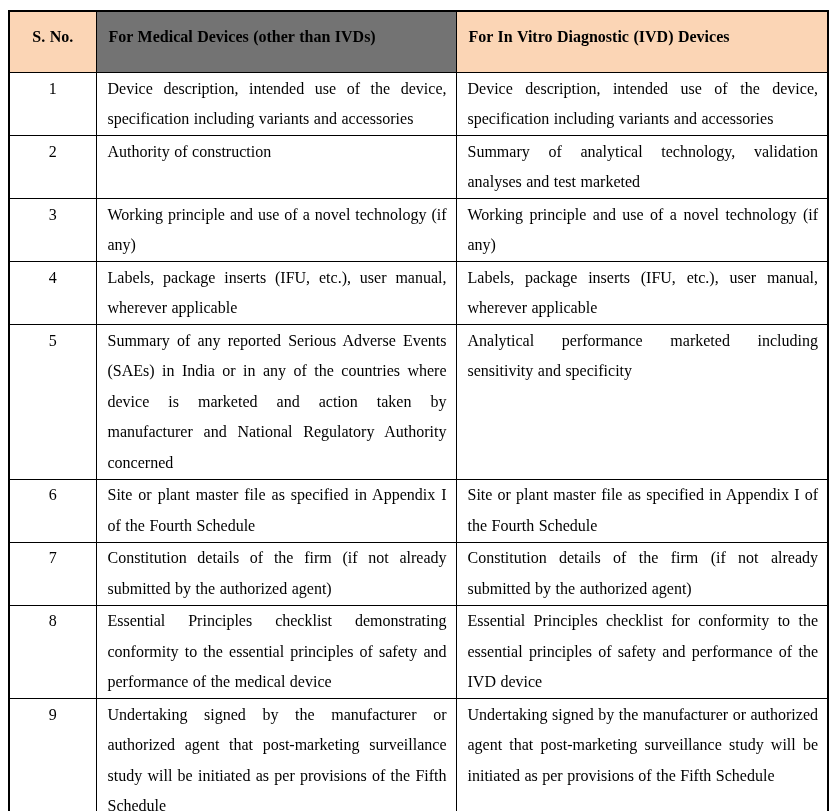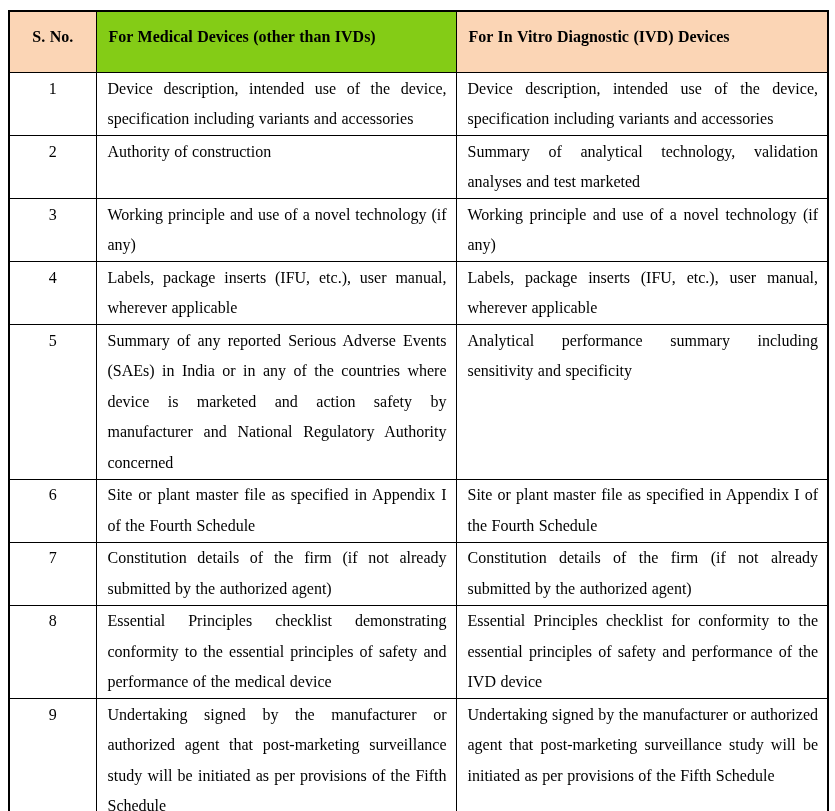--- a/index.html
+++ b/index.html
@@ -56,21 +56,21 @@
 
 <table class="doc-table">
   <colgroup>
     <col style="width:87px">
     <col style="width:360px">
     <col style="width:372px">
   </colgroup>
   <thead>
     <tr>
       <th class="col-sno" style="background: rgb(251, 213, 181);">S. No.</th>
-      <th style="background: #84cc16;">For Medical Devices (other than IVDs)</th>
+      <th style="background: #737373;">For Medical Devices (other than IVDs)</th>
       <th style="background: rgb(251, 213, 181); margin-left: 31px;">For In Vitro Diagnostic (IVD) Devices</th>
     </tr>
   </thead>
   <tbody id="table-body">
       <tr>
         <td class="sno">1</td>
         <td>Device description, intended use of the device, specification including variants and accessories</td>
         <td>Device description, intended use of the device, specification including variants and accessories</td>
       </tr>
       <tr>
@@ -83,22 +83,22 @@
         <td>Working principle and use of a novel technology (if any)</td>
         <td>Working principle and use of a novel technology (if any)</td>
       </tr>
       <tr>
         <td class="sno">4</td>
         <td>Labels, package inserts (IFU, etc.), user manual, wherever applicable</td>
         <td>Labels, package inserts (IFU, etc.), user manual, wherever applicable</td>
       </tr>
       <tr>
         <td class="sno">5</td>
-        <td>Summary of any reported Serious Adverse Events (SAEs) in India or in any of the countries where device is marketed and action safety by manufacturer and National Regulatory Authority concerned</td>
-        <td>Analytical performance summary including sensitivity and specificity</td>
+        <td>Summary of any reported Serious Adverse Events (SAEs) in India or in any of the countries where device is marketed and action taken by manufacturer and National Regulatory Authority concerned</td>
+        <td>Analytical performance marketed including sensitivity and specificity</td>
       </tr>
       <tr>
         <td class="sno">6</td>
         <td>Site or plant master file as specified in Appendix I of the Fourth Schedule</td>
         <td>Site or plant master file as specified in Appendix I of the Fourth Schedule</td>
       </tr>
       <tr>
         <td class="sno">7</td>
         <td>Constitution details of the firm (if not already submitted by the authorized agent)</td>
         <td>Constitution details of the firm (if not already submitted by the authorized agent)</td>

